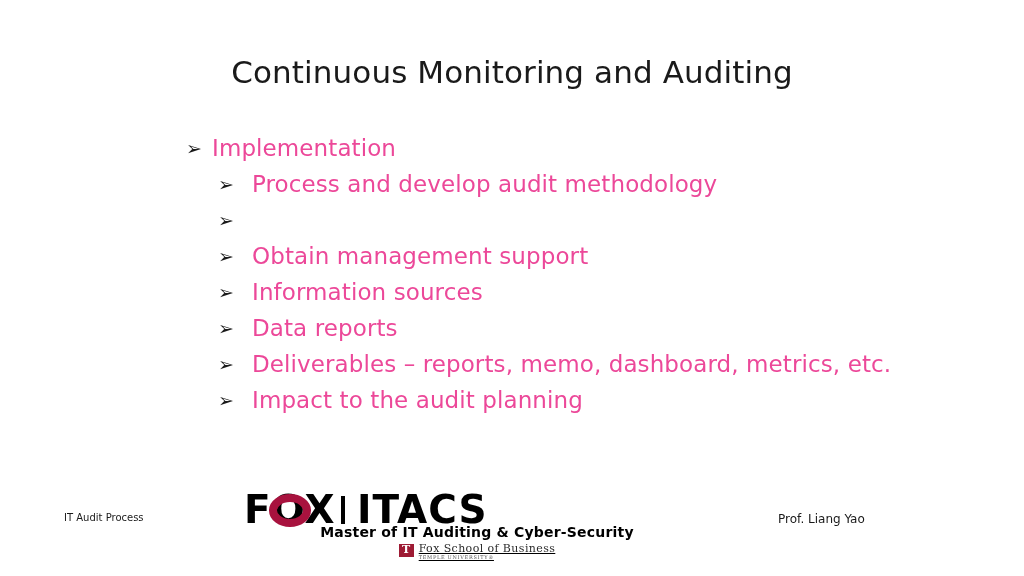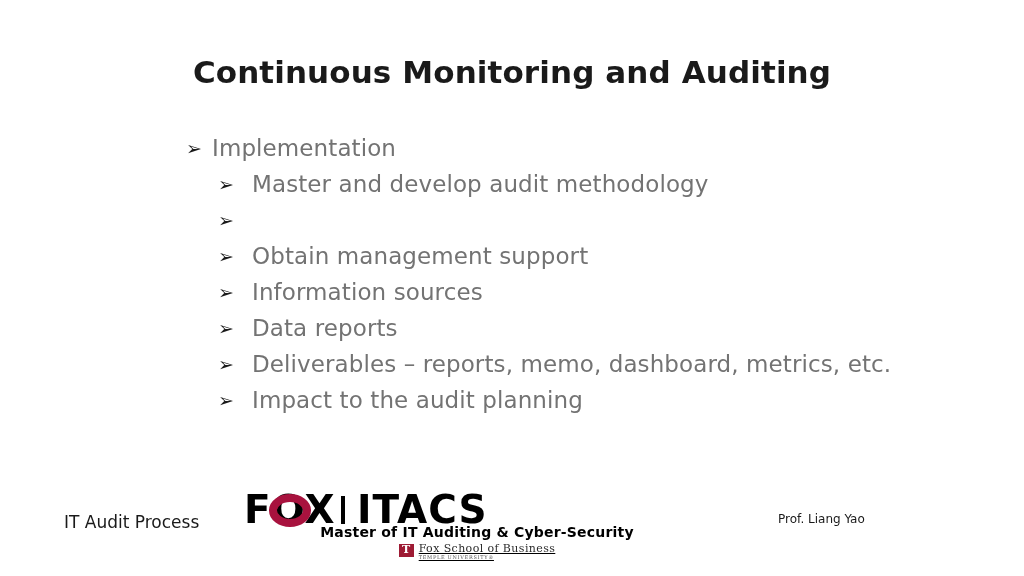--- a/index.html
+++ b/index.html
@@ -21,21 +21,21 @@
 
   
   .slide-title {
     position: absolute;
     left: 0;
     top: 52px;
     width: 1024px;
     text-align: center;
     font-family: "DejaVu Sans", sans-serif;
     font-size: 31px;
-    font-weight: 700;
+    font-weight: 400;
     letter-spacing: 0.1px;
     color: #1a1a1a;
     line-height: 40px;
     white-space: nowrap;
   }
 
   
   .body-list {
     position: absolute;
     left: 186px;
@@ -66,34 +66,34 @@
   .level-2 .bullet-glyph {
     width: 34px;
     font-size: 19px;
     line-height: 36px;
   }
 
   .bullet-text {
     font-family: "DejaVu Sans", sans-serif;
     font-size: 23px;
     font-weight: 400;
-    color: #737373;
+    color: #ec4899;
     line-height: 36px;
     letter-spacing: 0.1px;
   }
   .level-1 .bullet-text { font-size: 23px; }
   .level-2 .bullet-text { font-size: 23px; }
 
   
   .footer-left {
     position: absolute;
     left: 64px;
     top: 512px;
     font-family: "DejaVu Sans", sans-serif;
-    font-size: 17px;
+    font-size: 10px;
     color: #1a1a1a;
     white-space: nowrap;
   }
   .footer-right {
     position: absolute;
     left: 778px;
     top: 512px;
     font-family: "DejaVu Sans", sans-serif;
     font-size: 12px;
     color: #1a1a1a;
@@ -197,21 +197,21 @@
   <div class="slide-title">Continuous Monitoring and Auditing</div>
 
   <div class="body-list">
 
   <div class="bullet-row level-1">
         <span class="bullet-glyph">➢</span>
         <span class="bullet-text">Implementation</span>
       </div>
       <div class="bullet-row level-2">
         <span class="bullet-glyph">➢</span>
-        <span class="bullet-text">Master and develop audit methodology</span>
+        <span class="bullet-text">Process and develop audit methodology</span>
       </div>
       <div class="bullet-row level-2">
         <span class="bullet-glyph">➢</span>
       </div>
       <div class="bullet-row level-2">
         <span class="bullet-glyph">➢</span>
         <span class="bullet-text">Obtain management support</span>
       </div>
       <div class="bullet-row level-2">
         <span class="bullet-glyph">➢</span>

